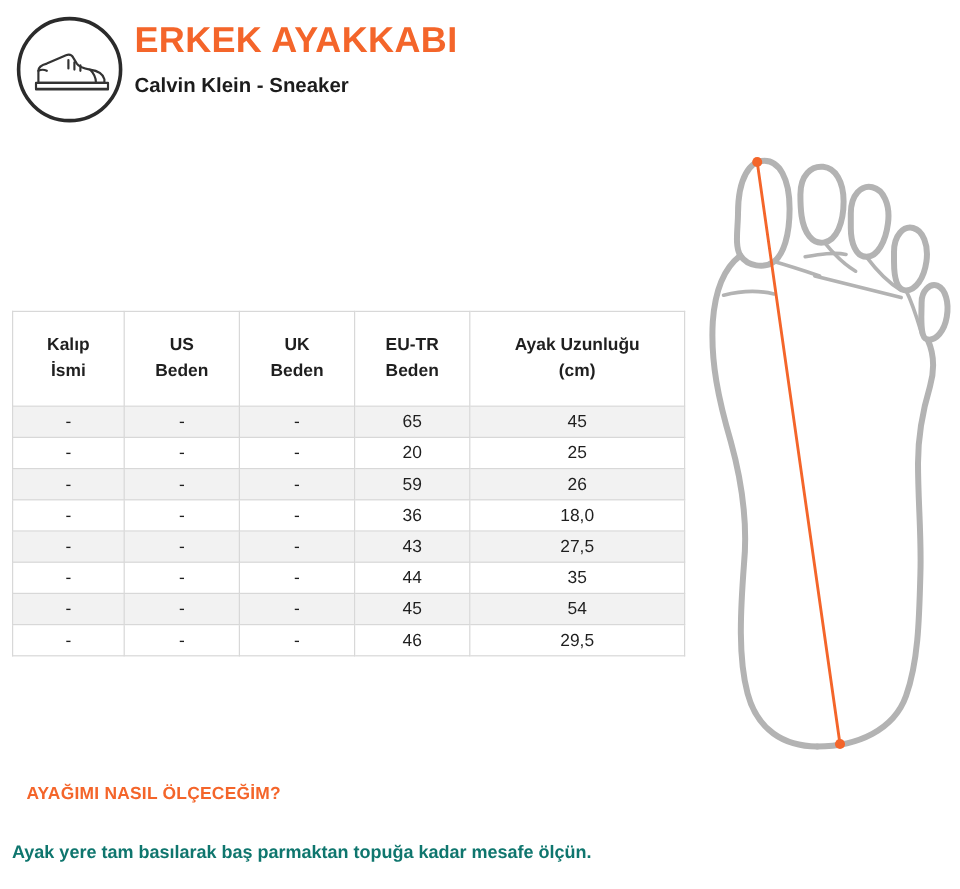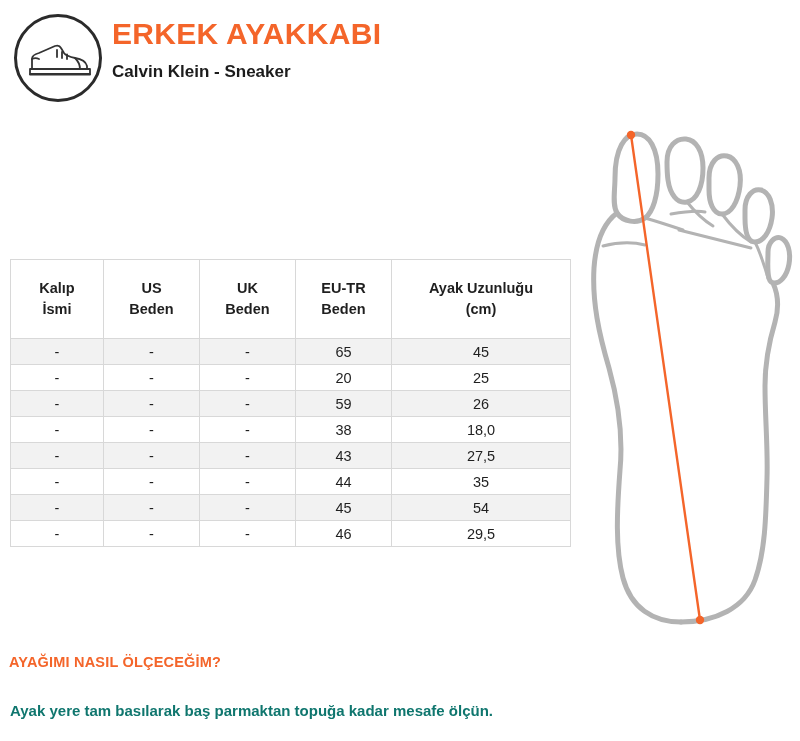--- a/index.html
+++ b/index.html
@@ -105,21 +105,21 @@
     left: 575px;
     top: 118px;
     width: 225px;
     height: 520px;
   }
   #foot-diagram svg { display: block; }
 
   
   #footer-heading {
     position: absolute;
-    left: 9px;
+    left: 22px;
     top: 654px;
     font-size: 14.5px;
     font-weight: bold;
     letter-spacing: 0.2px;
     color: #f4652a;
     white-space: nowrap;
   }
   #footer-note {
     position: absolute;
     left: 10px;
@@ -210,21 +210,21 @@
       <td>-</td>
       <td>-</td>
       <td>-</td>
       <td>59</td>
       <td>26</td>
     </tr>
     <tr class="even">
       <td>-</td>
       <td>-</td>
       <td>-</td>
-      <td>38</td>
+      <td>36</td>
       <td>18,0</td>
     </tr>
     <tr class="odd">
       <td>-</td>
       <td>-</td>
       <td>-</td>
       <td>43</td>
       <td>27,5</td>
     </tr>
     <tr class="even">

